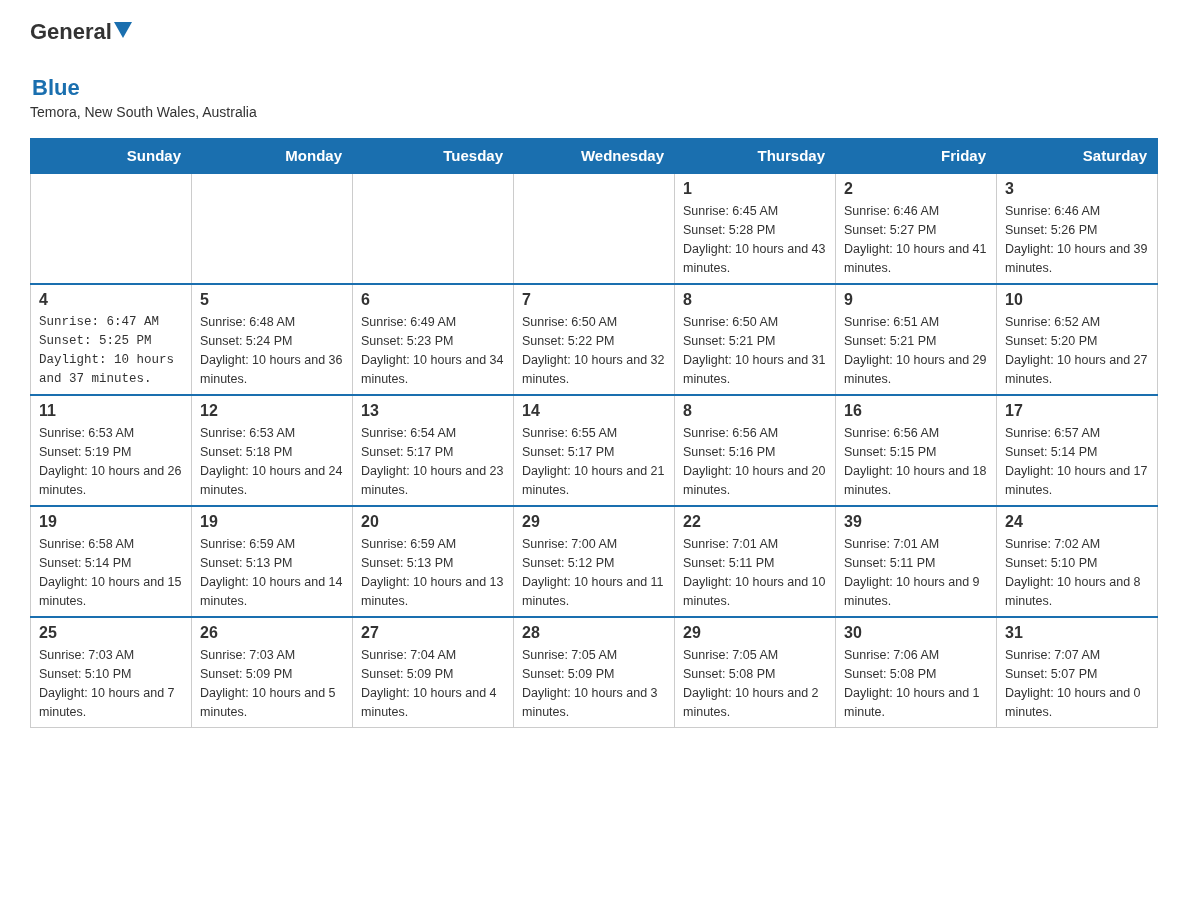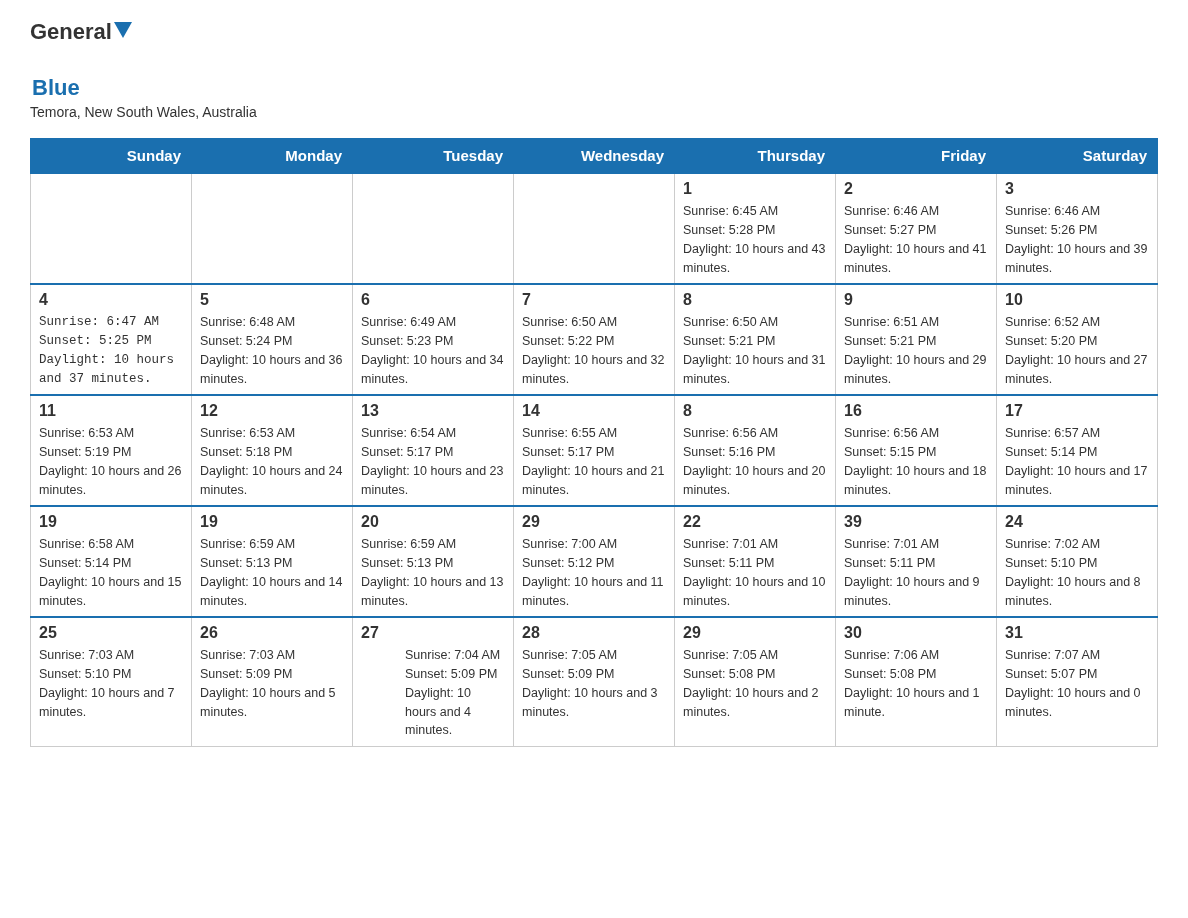--- a/index.html
+++ b/index.html
@@ -282,21 +282,21 @@
 Daylight: 10 hours and 7 minutes.</div>
         </td>
         <td>
           <div class="day-number">26</div>
           <div class="day-info" style="white-space: pre-line;">Sunrise: 7:03 AM
 Sunset: 5:09 PM
 Daylight: 10 hours and 5 minutes.</div>
         </td>
         <td>
           <div class="day-number">27</div>
-          <div class="day-info" style="white-space: pre-line; margin-left: 44px;">Sunrise: 7:04 AM
+          <div class="day-info" style="white-space: pre-line;">Sunrise: 7:04 AM
 Sunset: 5:09 PM
 Daylight: 10 hours and 4 minutes.</div>
         </td>
         <td>
           <div class="day-number">28</div>
           <div class="day-info" style="white-space: pre-line;">Sunrise: 7:05 AM
 Sunset: 5:09 PM
 Daylight: 10 hours and 3 minutes.</div>
         </td>
         <td>

